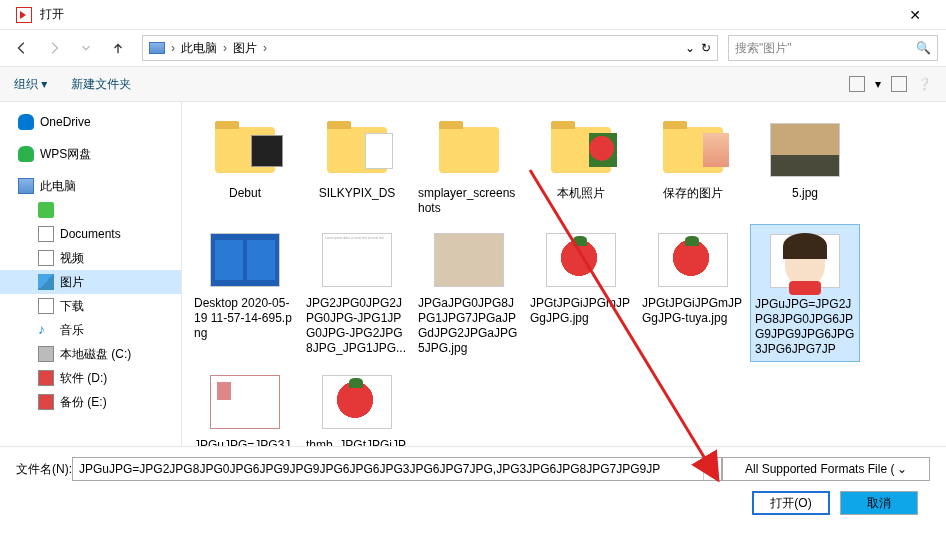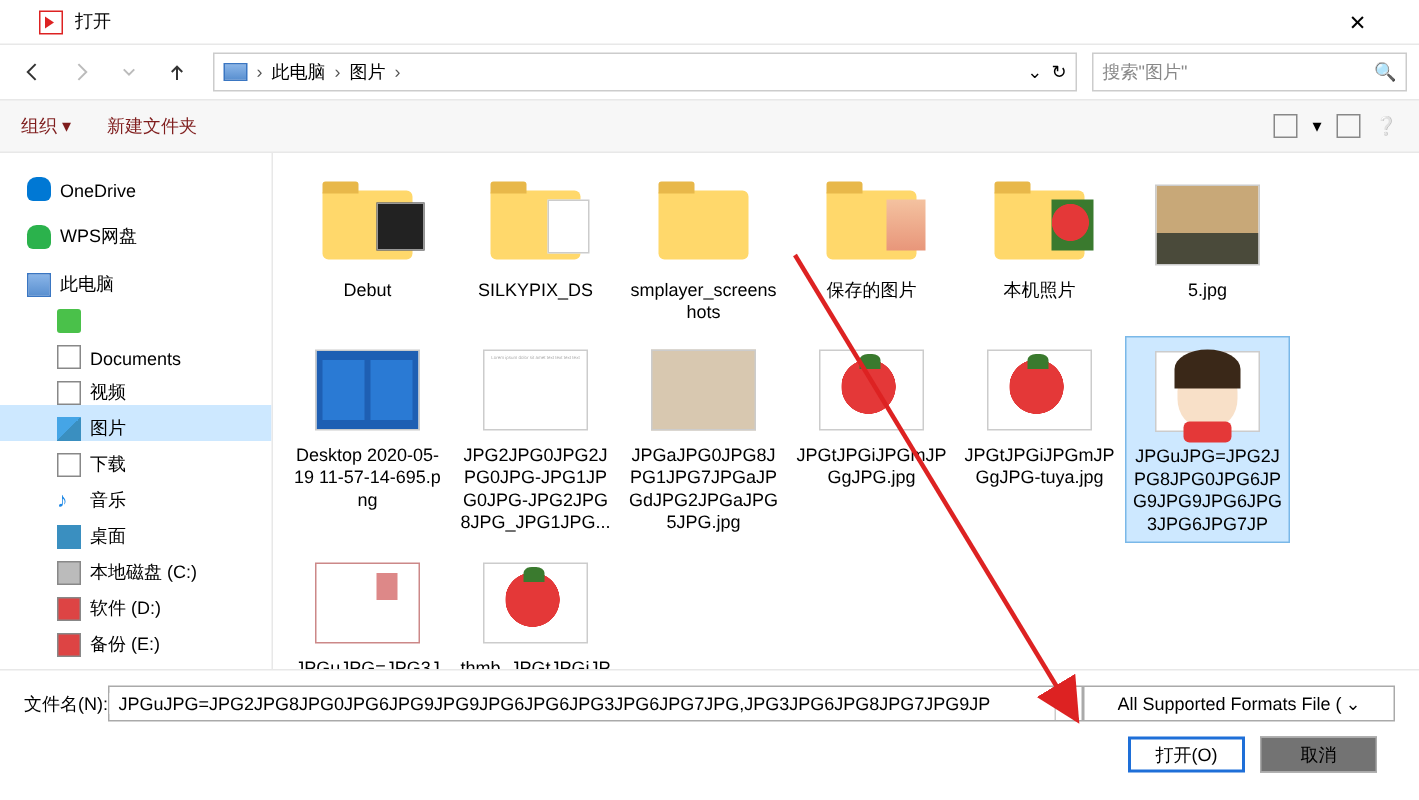--- a/index.html
+++ b/index.html
@@ -1,56 +1,56 @@
 <!DOCTYPE html>
 <html><head>
 <meta charset="utf-8">
 <style>
 *{box-sizing:border-box;margin:0;padding:0;font-family:"Microsoft YaHei",sans-serif;font-size:12px}
 body{background:#fff;width:946px;height:533px;overflow:hidden;position:relative}
-.titlebar{height:30px;display:flex;align-items:center;padding:0 26px;border-bottom:1px solid #e8e8e8}
+.titlebar{height:30px;display:flex;align-items:center;padding:0 16px;border-bottom:1px solid #e8e8e8}
 .titlebar .app-icon{width:16px;height:16px;background:#fff;border:1px solid #d22;margin-right:8px;position:relative}
 .app-icon::after{content:"";position:absolute;left:3px;top:3px;border-left:6px solid #d22;border-top:4px solid transparent;border-bottom:4px solid transparent}
 .title-text{flex:1}
 .close-btn{width:30px;height:30px;display:flex;align-items:center;justify-content:center;font-size:14px;cursor:pointer}
 .navbar{height:36px;display:flex;align-items:center;padding:0 8px;gap:4px}
 .nav-btn{width:28px;height:28px;display:flex;align-items:center;justify-content:center;color:#555;cursor:pointer}
 .nav-btn.disabled{color:#bbb}
 .nav-btn svg{width:14px;height:14px}
 .addr{flex:1;height:26px;border:1px solid #ccc;display:flex;align-items:center;padding:0 6px;gap:6px;margin:0 6px}
 .addr .mon{width:16px;height:12px;border:1px solid #3a76c2;background:linear-gradient(#8ab5e8,#5a90d0)}
 .addr .sep{color:#555}
 .addr .dd{margin-left:auto;display:flex;gap:6px}
 .search{width:210px;height:26px;border:1px solid #ccc;display:flex;align-items:center;padding:0 6px;color:#888}
 .search span:first-child{flex:1}
 .toolbar{height:36px;background:#f7f7f7;border-top:1px solid #e8e8e8;border-bottom:1px solid #e8e8e8;display:flex;align-items:center;padding:0 14px;gap:24px}
-.tb-btn{color:#7f1d1d;cursor:pointer}
+.tb-btn{color:#0c4a6e;cursor:pointer}
 .tb-right{margin-left:auto;display:flex;gap:10px;align-items:center}
 .vopt{width:16px;height:16px;border:1px solid #888;display:inline-block}
 .main{display:flex;height:344px}
 .sidebar{width:182px;border-right:1px solid #e8e8e8;padding:8px 0;overflow:hidden}
-.tree-item{display:flex;align-items:flex-end;height:24px;padding-left:18px;gap:6px;cursor:pointer;white-space:nowrap}
+.tree-item{display:flex;align-items:center;height:24px;padding-left:18px;gap:6px;cursor:pointer;white-space:nowrap}
 .tree-item.sel{background:#cde8ff}
 .tree-item.sub{padding-left:38px}
 .ico{width:16px;height:16px;display:inline-block}
 .ico.cloud{background:radial-gradient(circle at 40% 60%,#0078d4 40%,transparent 41%),radial-gradient(circle at 60% 60%,#0078d4 40%,transparent 41%);background-color:#0078d4;border-radius:40% 40% 4px 4px}
 .ico.wps{background:#2bb24c;border-radius:40% 40% 4px 4px}
 .ico.pc{border:1px solid #3a76c2;background:linear-gradient(#8ab5e8,#5a90d0)}
 .ico.green{background:#4ac14a;border-radius:2px}
 .ico.doc{background:#fff;border:1px solid #888}
 .ico.vid{background:#fff;border:1px solid #888}
 .ico.pic{background:linear-gradient(135deg,#45a5e6 50%,#3a8fc0 50%)}
 .ico.dl{background:#fff;border:1px solid #888}
 .ico.mus{color:#1e88e5;font-size:14px;line-height:14px}
 .ico.desk{background:#3a8fc0}
 .ico.disk{background:#bbb;border:1px solid #888}
 .ico.diskr{background:#d44;border:1px solid #888}
 .content{flex:1;overflow:auto;padding:12px 8px}
 .grid{display:flex;flex-wrap:wrap;gap:4px 2px}
-.item{width:110px;display:flex;flex-direction:column;align-items:center;text-align:center;padding:4px;cursor:pointer}
+.item{width:110px;display:flex;flex-direction:column;align-items:center;text-align:left;padding:4px;cursor:pointer}
 .item.sel{background:#cde8ff;border:1px solid #7ab8e8}
 .thumb{width:80px;height:64px;display:flex;align-items:center;justify-content:center;margin-bottom:4px}
 .folder{width:60px;height:46px;background:#ffd86b;border-radius:2px 4px 4px 4px;position:relative}
 .folder::before{content:"";position:absolute;top:-6px;left:0;width:24px;height:8px;background:#e8b84a;border-radius:2px 2px 0 0}
 .folder.content1::after{content:"";position:absolute;right:-8px;top:8px;width:30px;height:30px;background:#222;border:1px solid #999}
 .folder.content2::after{content:"";position:absolute;right:-6px;top:6px;width:26px;height:34px;background:#fff;border:1px solid #ccc}
 .folder.content3::after{content:"";position:absolute;right:-6px;top:6px;width:26px;height:34px;background:linear-gradient(#f4c2a0,#e8967a)}
 .folder.content4::after{content:"";position:absolute;right:-6px;top:6px;width:28px;height:34px;background:radial-gradient(circle at 45% 45%,#e43838 50%,#3a7a2e 52%)}
 .img-thumb{width:70px;height:54px;background:#d8c8b0;border:1px solid #ccc}
 .img-thumb.desk{background:linear-gradient(90deg,#1e5fb3 50%,#1e5fb3 50%);position:relative}
@@ -68,21 +68,21 @@
 .img-thumb.card::after{content:"";position:absolute;width:14px;height:18px;background:#d88;margin:6px}
 .lbl{font-size:12px;line-height:15px;max-height:60px;overflow:hidden;word-break:break-all}
 .footer{border-top:1px solid #e8e8e8;padding:10px 16px 14px;display:flex;flex-direction:column;gap:10px}
 .row{display:flex;align-items:center;gap:0}
 .fname{flex:1;height:24px;border:1px solid #aaa;display:flex;align-items:center}
 .fname input{flex:1;border:none;outline:none;padding:0 6px;font-size:12px}
 .fname .dd-btn{width:18px;height:22px;border-left:1px solid #ccc;display:flex;align-items:center;justify-content:center}
 .filter{width:208px;height:24px;border:1px solid #aaa;display:flex;align-items:center;padding:0 22px;white-space:nowrap;overflow:hidden}
 .filter span:first-child{flex:1;overflow:hidden}
 .btns{display:flex;justify-content:flex-end;gap:10px;padding-right:12px}
-.btn{min-width:78px;height:24px;border:1px solid #aaa;background:#737373;display:flex;align-items:center;justify-content:center;cursor:pointer}
+.btn{min-width:78px;height:24px;border:1px solid #aaa;background:#0ea5e9;display:flex;align-items:center;justify-content:center;cursor:pointer}
 .btn.primary{border:2px solid #1e6fd8;background:#fff}
 .arrow-overlay{position:absolute;pointer-events:none;left:0;top:0}
 </style>
 </head>
 <body>
 
 <div class="titlebar">
   <div class="app-icon"></div>
   <div class="title-text">打开</div>
   <div class="close-btn">✕</div>
@@ -171,24 +171,20 @@
       </div>
     <div class="tree-item sub">
         <span class="ico dl"></span>
         <span>下载</span>
       </div>
     <div class="tree-item sub">
         <span class="ico mus">♪</span>
         <span>音乐</span>
       </div>
     <div class="tree-item sub">
-        <span class="ico desk"></span>
-        <span>桌面</span>
-      </div>
-    <div class="tree-item sub">
         <span class="ico disk"></span>
         <span>本地磁盘 (C:)</span>
       </div>
     <div class="tree-item sub">
         <span class="ico diskr"></span>
         <span>软件 (D:)</span>
       </div>
     <div class="tree-item sub">
         <span class="ico diskr"></span>
         <span>备份 (E:)</span>
@@ -209,29 +205,29 @@
           <div class="lbl">SILKYPIX_DS</div>
         </div>
         <div class="item">
           <div class="thumb">
             <div class="folder "></div>
           </div>
           <div class="lbl">smplayer_screenshots</div>
         </div>
         <div class="item">
           <div class="thumb">
+            <div class="folder content4"></div>
+          </div>
+          <div class="lbl">本机照片</div>
+        </div>
+        <div class="item">
+          <div class="thumb">
             <div class="folder content3"></div>
           </div>
           <div class="lbl">保存的图片</div>
-        </div>
-        <div class="item">
-          <div class="thumb">
-            <div class="folder content4"></div>
-          </div>
-          <div class="lbl">本机照片</div>
         </div>
         <div class="item">
           <div class="thumb">
             <div class="img-thumb" style="background: linear-gradient(rgb(200, 168, 120) 60%, rgb(74, 74, 58) 60%);"></div>
           </div>
           <div class="lbl">5.jpg</div>
         </div>
         <div class="item">
           <div class="thumb">
             <div class="img-thumb desk"></div>

